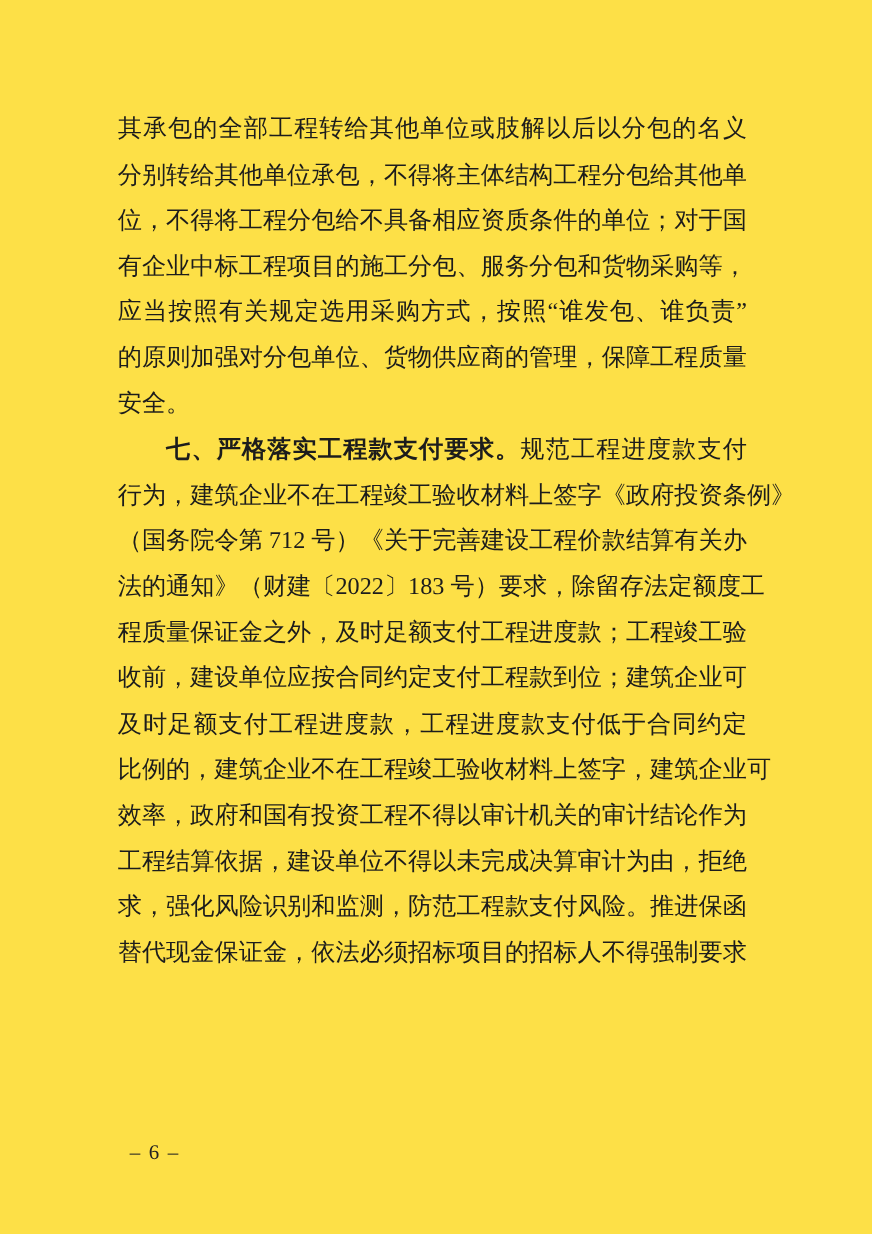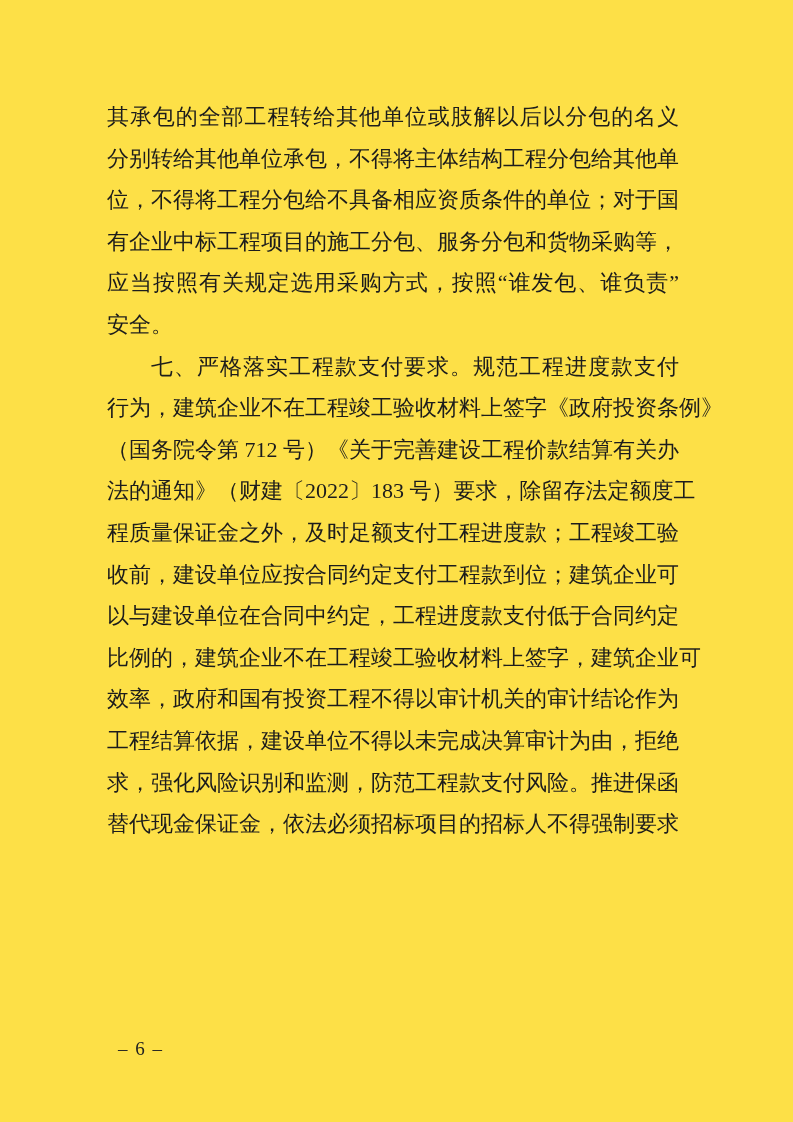--- a/index.html
+++ b/index.html
@@ -32,49 +32,50 @@
     text-justify: inter-character;
   }
   .line.short {
     text-align: right;
     text-align-last: left;
   }
   .line.indent {
     padding-left: 44px;
   }
   .bold {
-    font-weight: 400;
+    font-weight: 700;
   }
   .footer {
     position: absolute;
     left: 118px;
     top: 1038px;
     font-size: 19px;
     letter-spacing: 1.5px;
     color: #222222;
   }
 </style>
 </head>
 <body>
 
 <div class="page">
   <div class="text-block">
       <div class="line"><span>其承包的全部工程转给其他单位或肢解以后以分包的名义</span></div>
       <div class="line"><span>分别转给其他单位承包，不得将主体结构工程分包给其他单</span></div>
       <div class="line"><span>位，不得将工程分包给不具备相应资质条件的单位；对于国</span></div>
       <div class="line"><span>有企业中标工程项目的施工分包、服务分包和货物采购等，</span></div>
       <div class="line"><span>应当按照有关规定选用采购方式，按照“谁发包、谁负责”</span></div>
+      <div class="line"><span>的原则加强对分包单位、货物供应商的管理，保障工程质量</span></div>
       <div class="line short"><span>安全。</span></div>
       <div class="line indent"><span class="bold">七、严格落实工程款支付要求。</span><span>规范工程进度款支付</span></div>
       <div class="line"><span>行为，建筑企业不在工程竣工验收材料上签字《政府投资条例》</span></div>
       <div class="line"><span>（国务院令第 712 号）《关于完善建设工程价款结算有关办</span></div>
       <div class="line"><span>法的通知》（财建〔2022〕183 号）要求，除留存法定额度工</span></div>
       <div class="line"><span>程质量保证金之外，及时足额支付工程进度款；工程竣工验</span></div>
       <div class="line"><span>收前，建设单位应按合同约定支付工程款到位；建筑企业可</span></div>
-      <div class="line"><span>以与建设单位在合同中约定，工程进度款支付低于合同约定</span></div>
+      <div class="line"><span>及时足额支付工程进度款，工程进度款支付低于合同约定</span></div>
       <div class="line"><span>比例的，建筑企业不在工程竣工验收材料上签字，建筑企业可</span></div>
       <div class="line"><span>效率，政府和国有投资工程不得以审计机关的审计结论作为</span></div>
       <div class="line"><span>工程结算依据，建设单位不得以未完成决算审计为由，拒绝</span></div>
       <div class="line"><span>求，强化风险识别和监测，防范工程款支付风险。推进保函</span></div>
       <div class="line"><span>替代现金保证金，依法必须招标项目的招标人不得强制要求</span></div>
     </div>
   <div class="footer">– 6 –</div>
 </div>
 
 </body></html>

